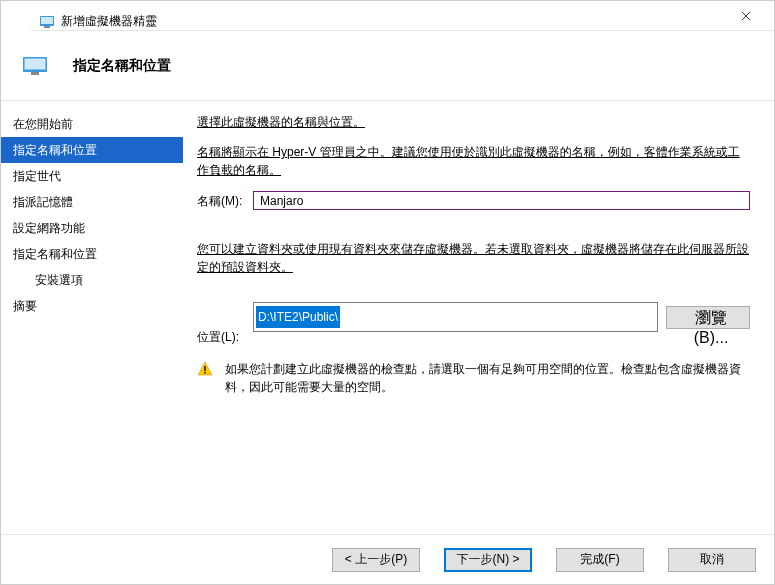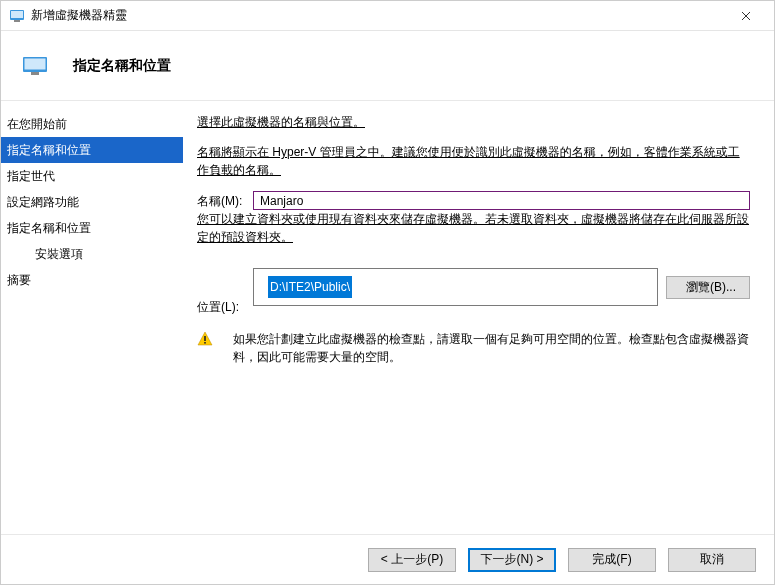--- a/index.html
+++ b/index.html
@@ -12,23 +12,24 @@
     width: 775px;
     height: 585px;
     overflow: hidden;
     display: flex;
     flex-direction: column;
     border: 1px solid #ccc;
   }
   .titlebar {
     height: 30px;
     display: flex;
-    align-items: center;
+    align-items: flex-end;
     padding: 0 8px;
     border-bottom: 1px solid #e5e5e5;
+    margin-left: 30px;
   }
   .titlebar .app-icon {
     width: 16px; height: 16px;
     margin-right: 6px;
     display: inline-block;
   }
   .titlebar .title { flex: 1; font-size: 12px; }
   .titlebar .close {
     width: 40px; height: 100%;
     display: flex; align-items: center; justify-content: center;
@@ -53,21 +54,21 @@
     flex: 1;
     display: flex;
     overflow: hidden;
   }
   .sidebar {
     width: 182px;
     padding: 10px 0;
     background: #fff;
   }
   .sidebar .nav-item {
-    padding: 5px 6px;
+    padding: 5px 12px;
     font-size: 12px;
     line-height: 16px;
     cursor: pointer;
     color: #000;
   }
   .sidebar .nav-item.indent { padding-left: 34px; }
   .sidebar .nav-item.selected {
     background: #1a66c9;
     color: #fff;
   }
@@ -76,21 +77,21 @@
     flex: 1;
     padding: 12px 24px 0 14px;
     font-size: 12px;
     line-height: 18px;
     overflow: auto;
   }
   .content p { margin: 0 0 12px 0; text-decoration: underline; }
   .row {
     display: flex;
     align-items: center;
-    margin-bottom: 0;
+    margin-bottom: 30px;
   }
   .row .lbl { width: 56px; }
   .row input[type=text].name-input {
     flex: 1;
     height: 19px;
     border: 1px solid #701a75;
     padding: 2px 6px;
     font-family: Liberation Sans, sans-serif;
     font-size: 12px;
     margin-right: 0;
@@ -107,67 +108,67 @@
   }
   .loc-row {
     display: flex;
     align-items: center;
     margin-bottom: 14px;
   }
   .loc-row .lbl { width: 56px; margin-top: 40px; }
   .loc-input-wrap {
     flex: 1;
     position: relative;
-    height: 38px;
+    height: 30px;
     border: 1px solid #7a7a7a;
     background: #fff;
     display: flex;
     align-items: center;
-    padding: 12px;
+    padding: 0;
   }
   .loc-input-wrap .selected-text {
     background: #0078d7;
     color: #fff;
     padding: 2px 2px;
     margin-left: 2px;
     font-size: 12px;
     white-space: nowrap;
   }
   .browse-btn {
     width: 84px;
     height: 23px;
     margin-left: 8px;
     border: 1px solid #adadad;
     background: #e1e1e1;
     font-family: inherit;
-    font-size: 12px;
+    font-size: 16px;
     cursor: pointer;
     padding-left: 12px;
   }
 
   .warn-row {
     display: flex;
     align-items: flex-start;
-    gap: 20px;
+    gap: 12px;
     line-height: 18px;
   }
   .warn-icon {
     width: 16px; height: 16px;
     flex-shrink: 0;
     margin-top: 1px;
   }
 
   .footer {
     height: 50px;
     border-top: 1px solid #e8e8e8;
     display: flex;
     align-items: center;
     justify-content: flex-end;
     padding: 0 18px;
-    gap: 12px;
+    gap: 24px;
     background: #fff;
   }
   .footer button {
     min-width: 88px;
     height: 24px;
     border: 1px solid #adadad;
     background: #e1e1e1;
     font-family: inherit;
     font-size: 12px;
     cursor: pointer;
@@ -205,20 +206,21 @@
     </svg>
   </span>
   <span class="hdr-title">指定名稱和位置</span>
 </div>
 
 <div class="body">
   <div class="sidebar">
     <div class="nav-item">在您開始前</div>
     <div class="nav-item selected">指定名稱和位置</div>
     <div class="nav-item">指定世代</div>
+    <div class="nav-item">指派記憶體</div>
     <div class="nav-item">設定網路功能</div>
     <div class="nav-item">指定名稱和位置</div>
     <div class="nav-item indent">安裝選項</div>
     <div class="nav-item">摘要</div>
   </div>
 
   <div class="content">
     <p>選擇此虛擬機器的名稱與位置。</p>
     <p>名稱將顯示在 Hyper-V 管理員之中。建議您使用便於識別此虛擬機器的名稱，例如，客體作業系統或工作負載的名稱。</p>
 

